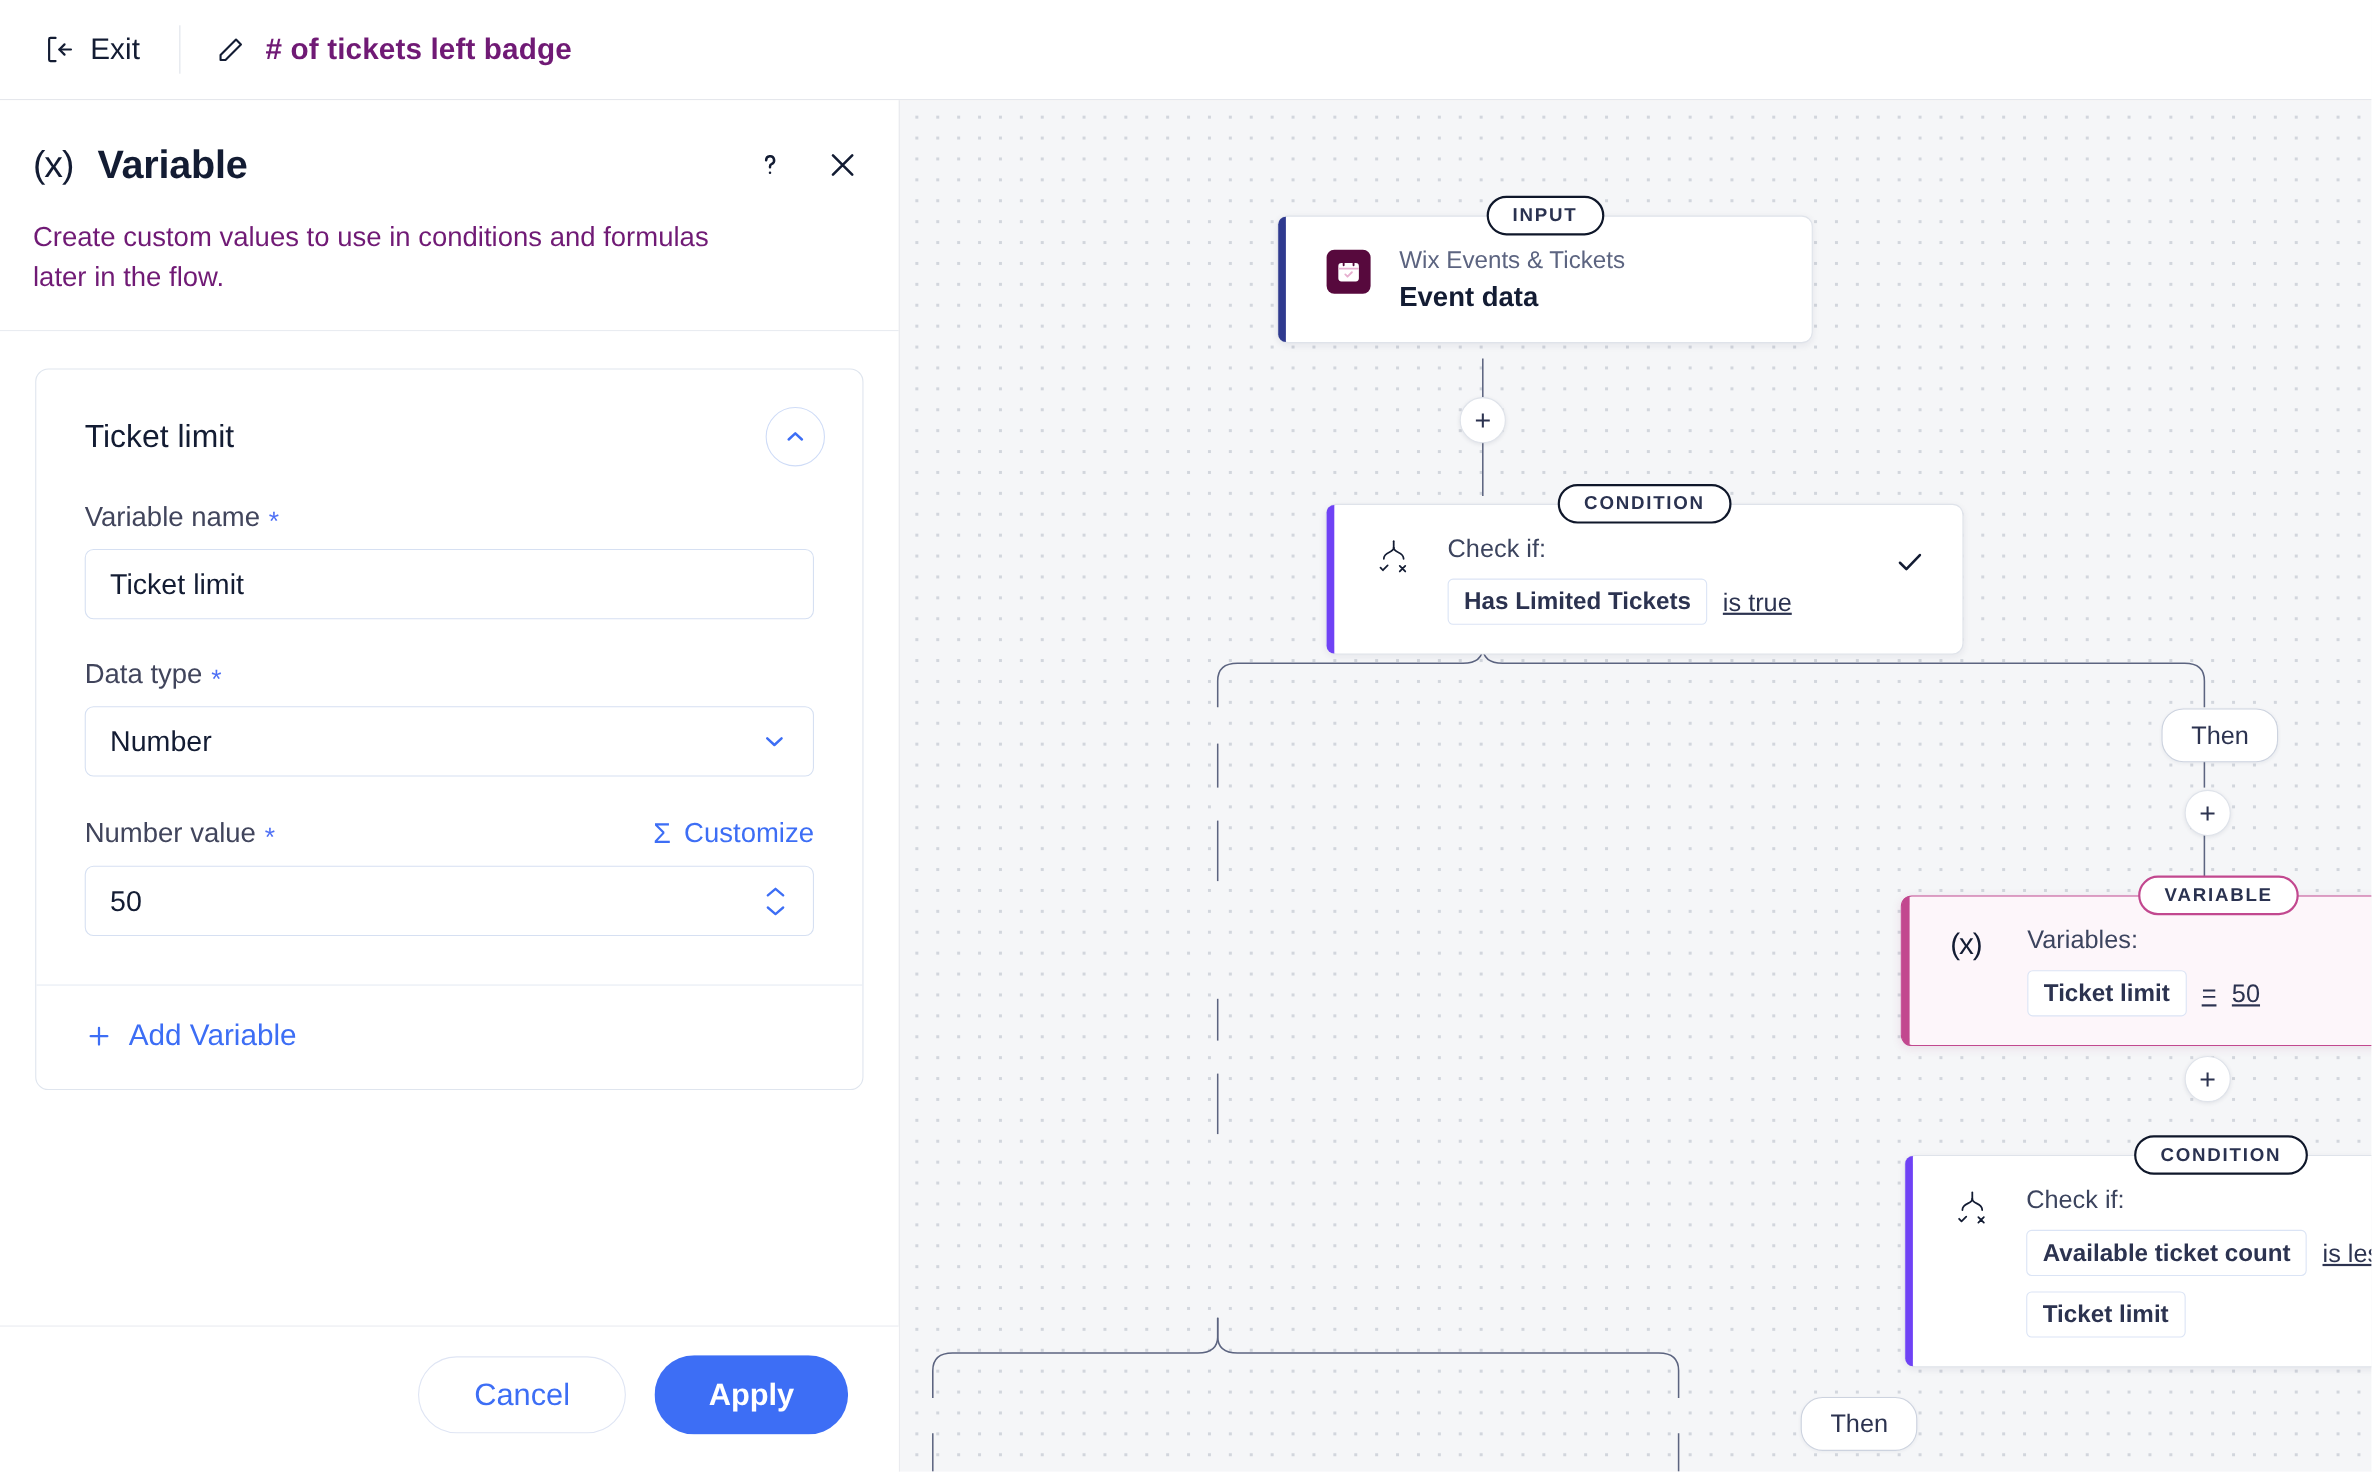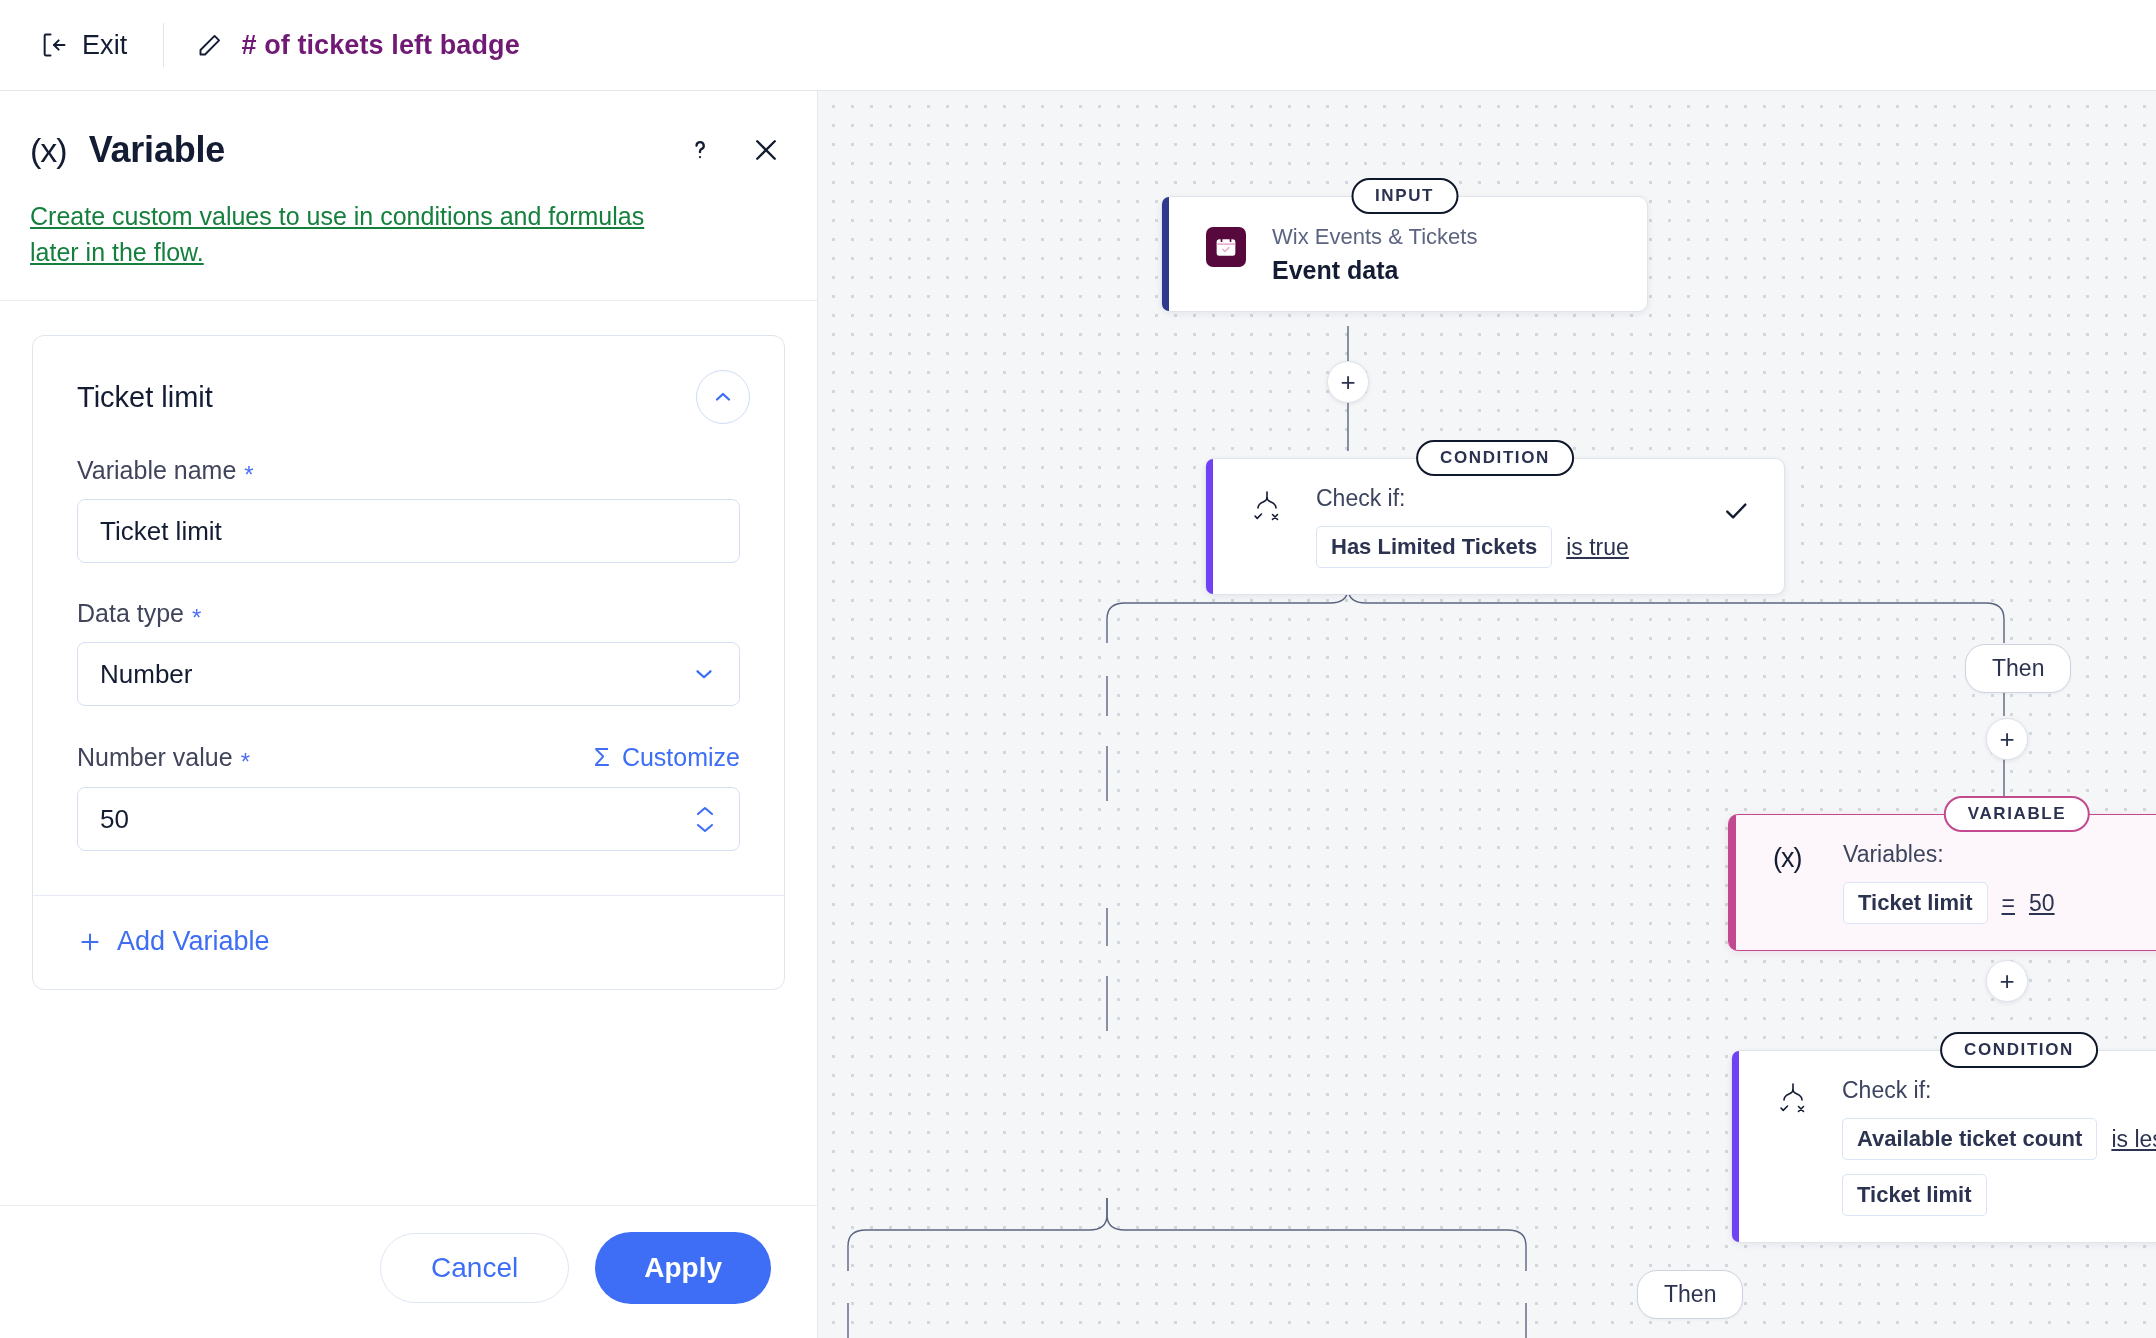--- a/index.html
+++ b/index.html
@@ -39,21 +39,21 @@
     display: flex; flex-direction: column;
     position: relative; z-index: 30;
   }
   .panel-head { padding: 38px 36px 30px 30px; border-bottom: 1px solid #e9ecf1; }
   .panel-head-row { display: flex; align-items: flex-start; }
   .panel-title { display: flex; align-items: center; gap: 22px; flex: 1; }
   .panel-title .vx { font-size: 34px; color: #131c33; font-weight: 400; letter-spacing: -1px;}
   .panel-title h1 { font-size: 36px; color: #131c33; font-weight: 700; letter-spacing: -.2px; }
   .head-actions { display: flex; align-items: center; gap: 36px; padding-top: 6px; }
   .head-actions .hbtn { cursor: pointer; display: inline-flex; }
-  .panel-desc { margin-top: 28px; font-size: 25px; line-height: 1.42; color: #15803d; max-width: 620px; text-decoration: underline; }
+  .panel-desc { margin-top: 28px; font-size: 25px; line-height: 1.42; color: #701a75; max-width: 620px; }
 
   .panel-scroll { flex: 1; overflow: hidden; padding: 34px 32px 20px 32px; }
 
   .var-card {
     border: 1px solid #dfe5ee; border-radius: 12px; background: #fff;
     overflow: hidden;
   }
   .var-card-head {
     display: flex; align-items: center; justify-content: space-between;
     padding: 34px 34px 6px 44px;

